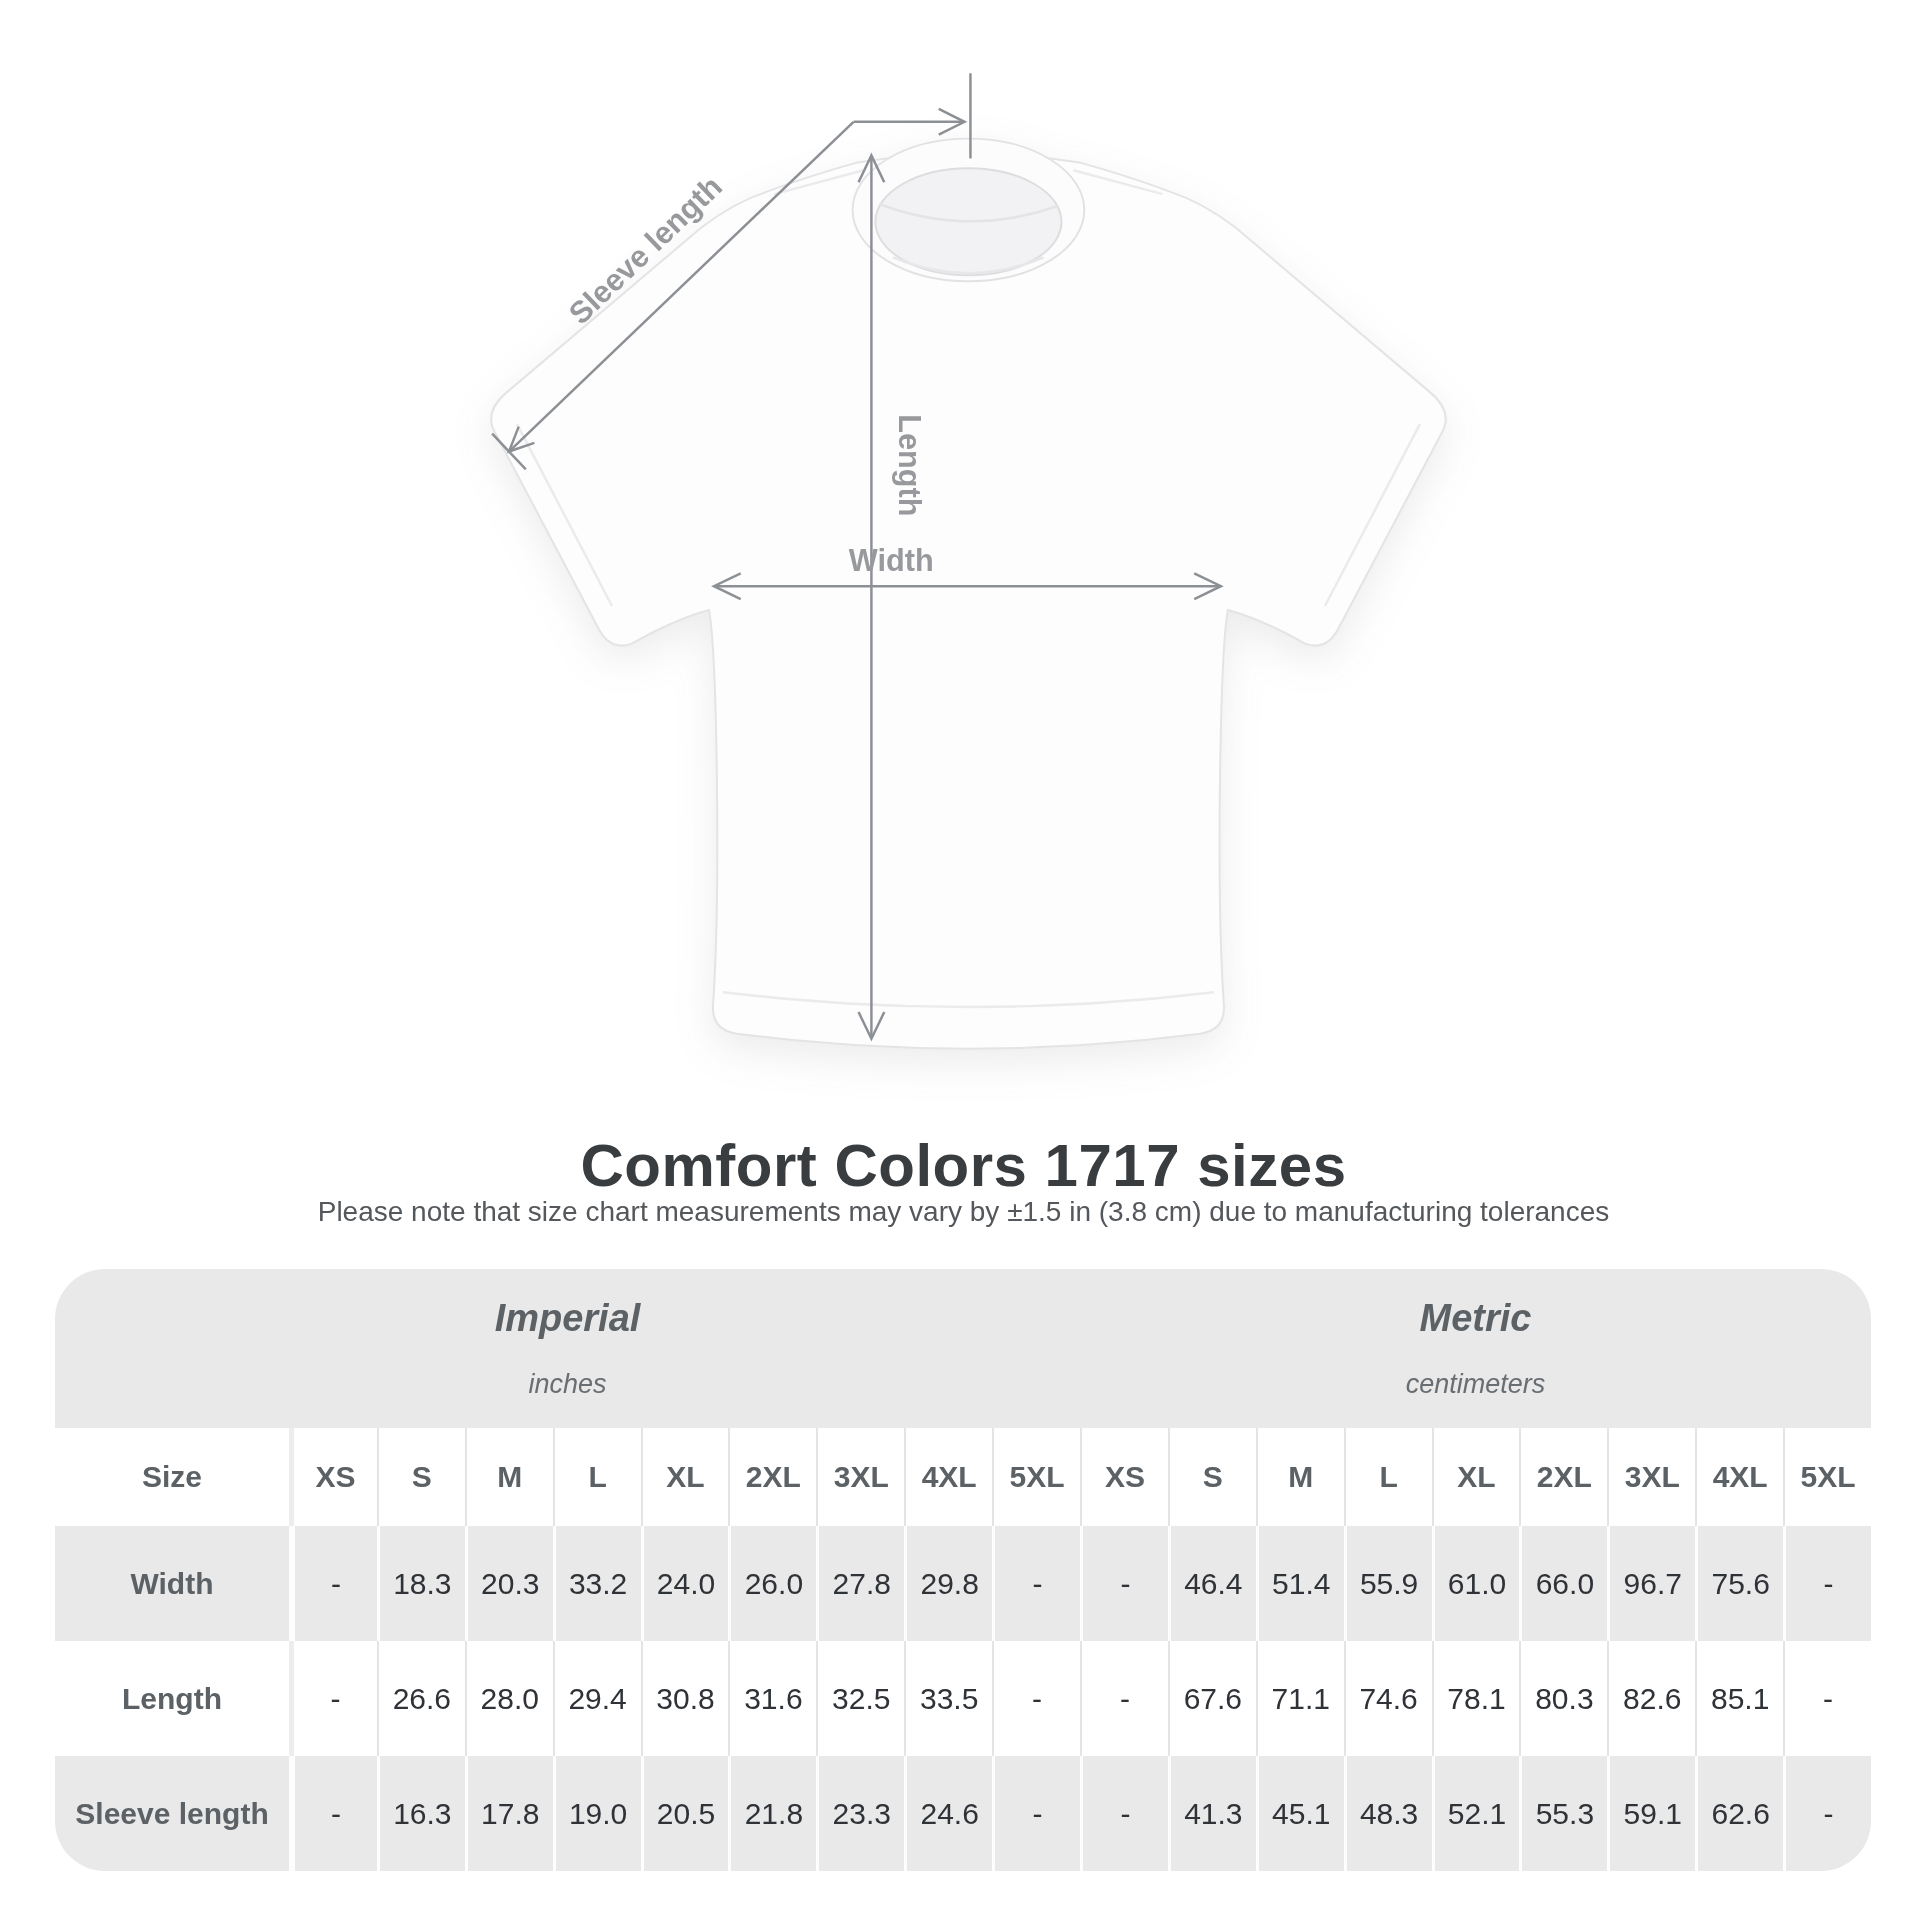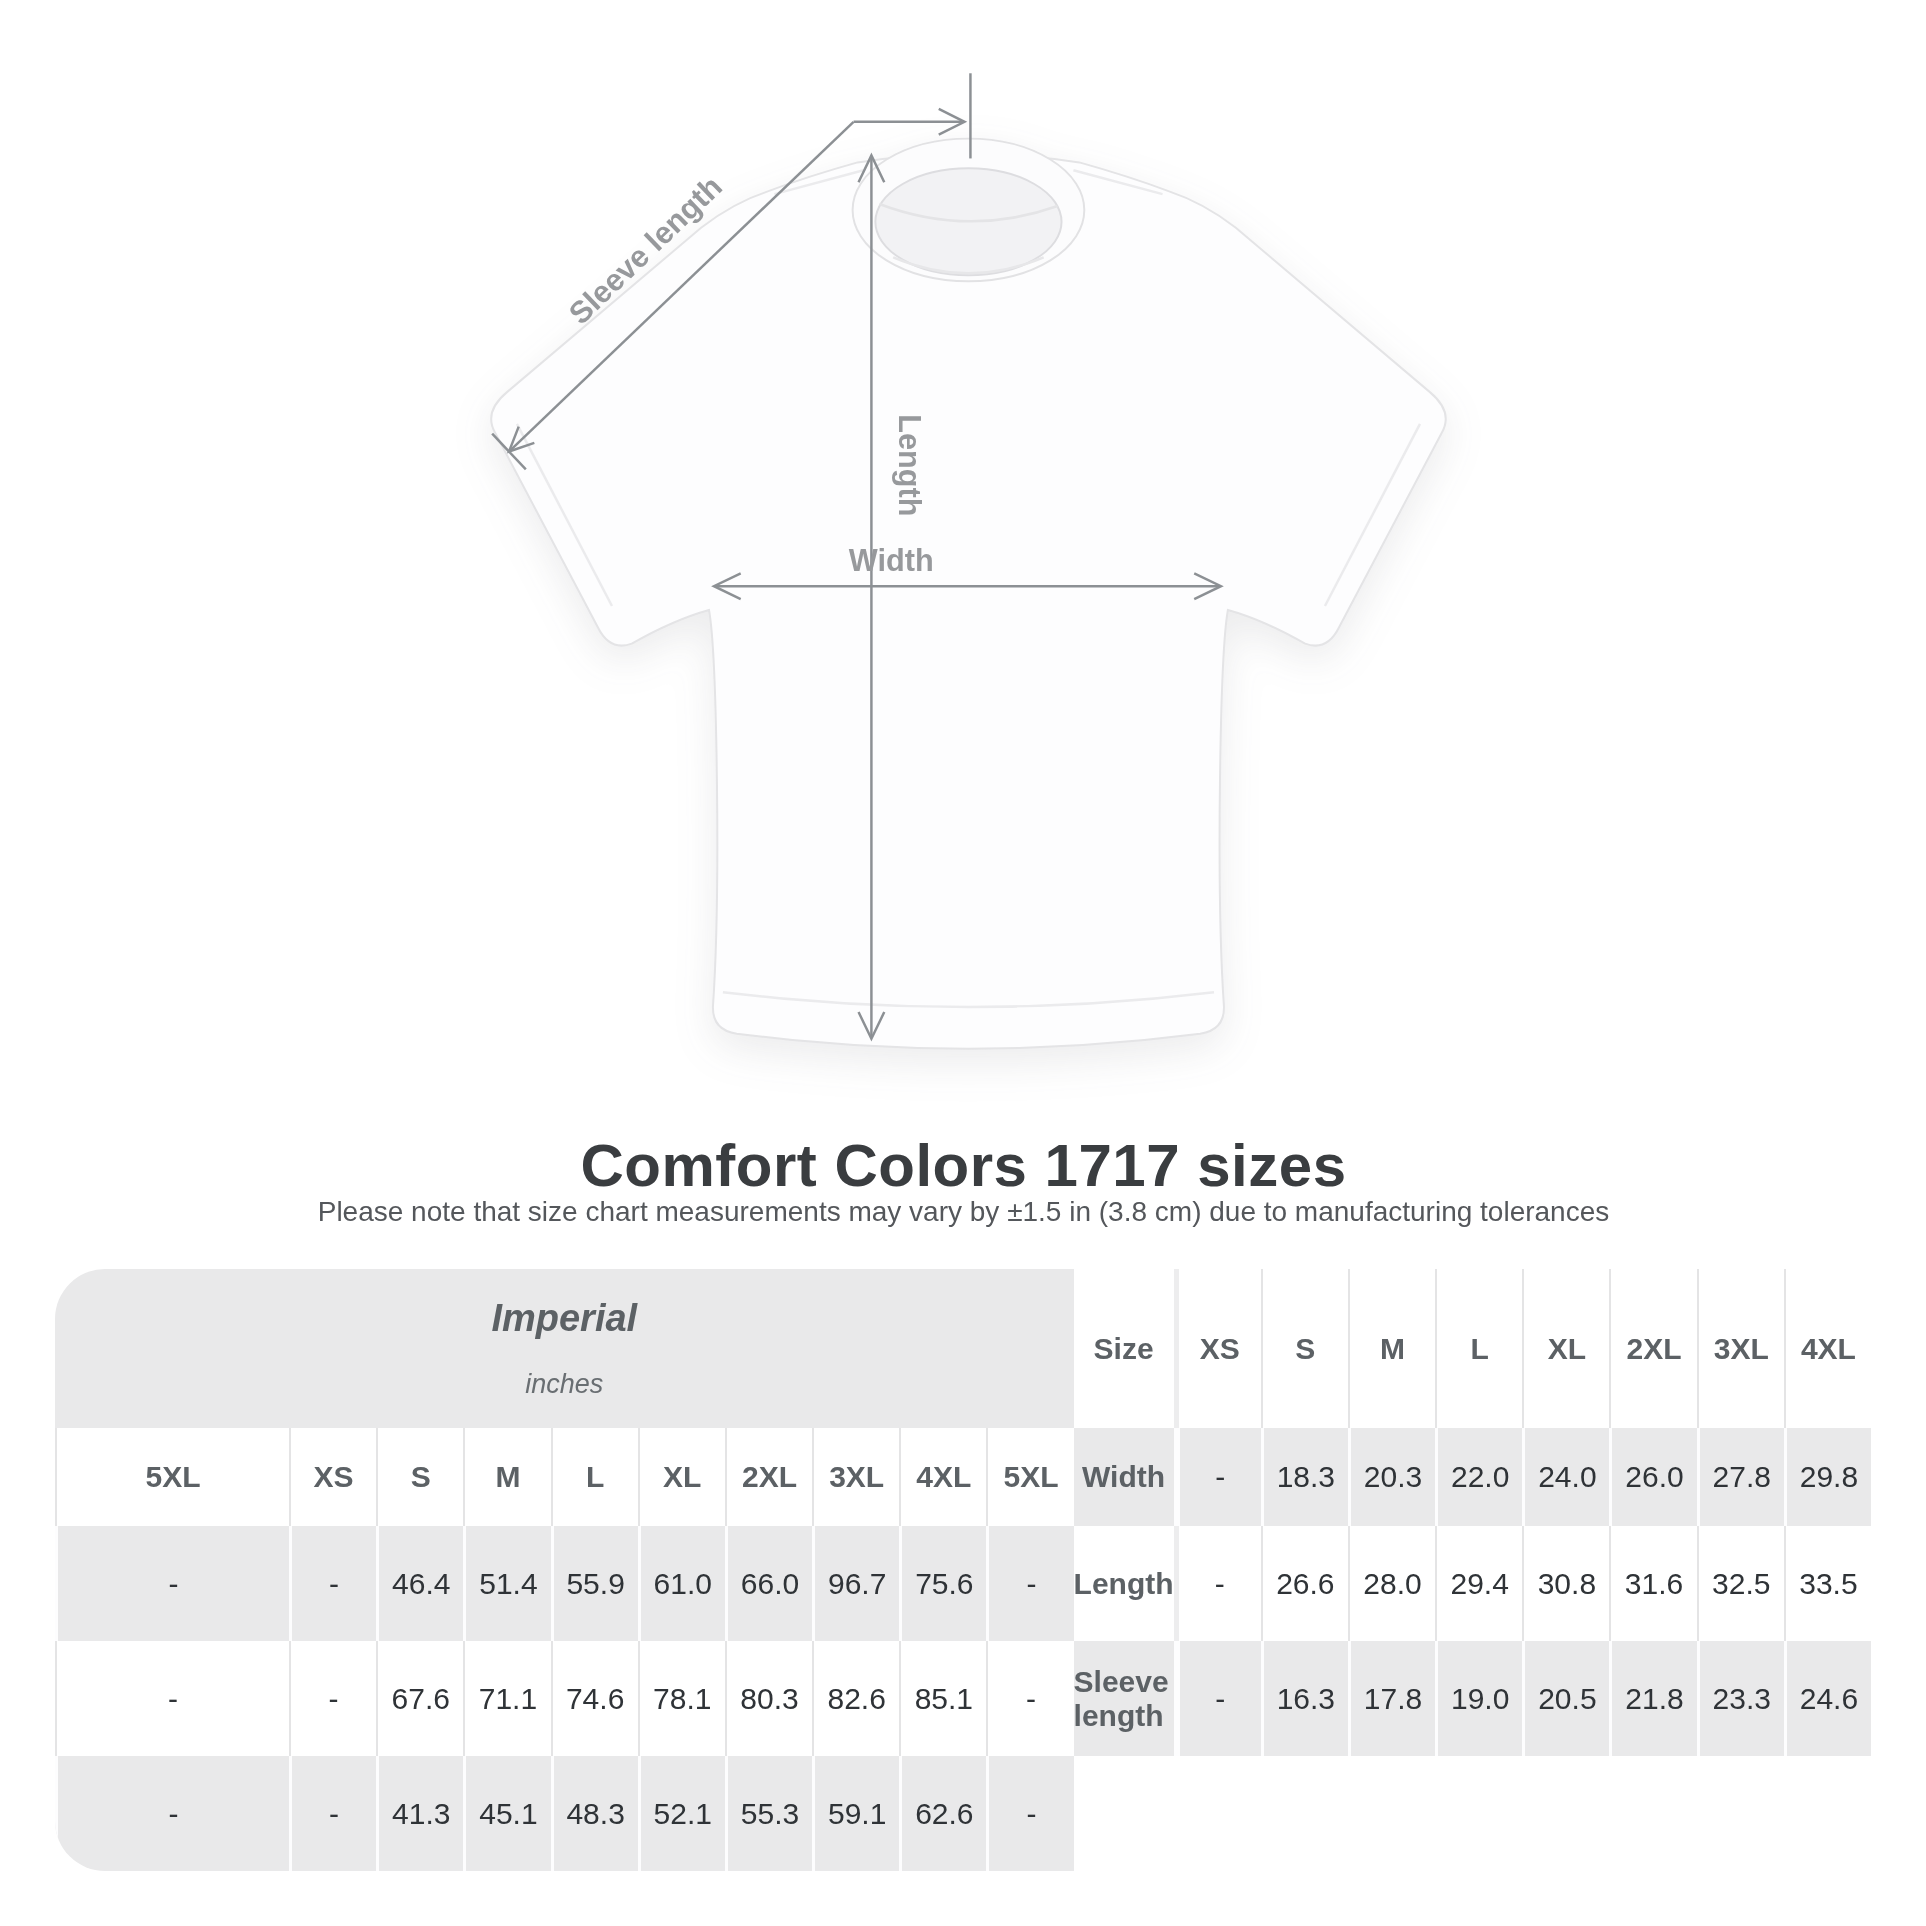--- a/index.html
+++ b/index.html
@@ -101,20 +101,24 @@
 
   <h1 class="title">Comfort Colors 1717 sizes</h1>
   <p class="subtitle">Please note that size chart measurements may vary by ±1.5 in (3.8 cm) due to manufacturing tolerances</p>
 
   <div class="size-table">
 
     <div class="gh gh-imp">
       <div class="gt">Imperial</div>
       <div class="gs">inches</div>
     </div>
+    <div class="gh gh-met">
+      <div class="gt">Metric</div>
+      <div class="gs">centimeters</div>
+    </div>
 
     <div class="c w hd first">Size</div>
     <div class="c w hd wide">XS</div>
     <div class="c w hd">S</div>
     <div class="c w hd">M</div>
     <div class="c w hd">L</div>
     <div class="c w hd">XL</div>
     <div class="c w hd">2XL</div>
     <div class="c w hd">3XL</div>
     <div class="c w hd">4XL</div>
@@ -126,21 +130,21 @@
     <div class="c w hd">XL</div>
     <div class="c w hd">2XL</div>
     <div class="c w hd">3XL</div>
     <div class="c w hd">4XL</div>
     <div class="c w hd">5XL</div>
 
     <div class="c g lab first">Width</div>
     <div class="c g val wide">-</div>
     <div class="c g val">18.3</div>
     <div class="c g val">20.3</div>
-    <div class="c g val">22.0</div>
+    <div class="c g val">33.2</div>
     <div class="c g val">24.0</div>
     <div class="c g val">26.0</div>
     <div class="c g val">27.8</div>
     <div class="c g val">29.8</div>
     <div class="c g val">-</div>
     <div class="c g val">-</div>
     <div class="c g val">46.4</div>
     <div class="c g val">51.4</div>
     <div class="c g val">55.9</div>
     <div class="c g val">61.0</div>

